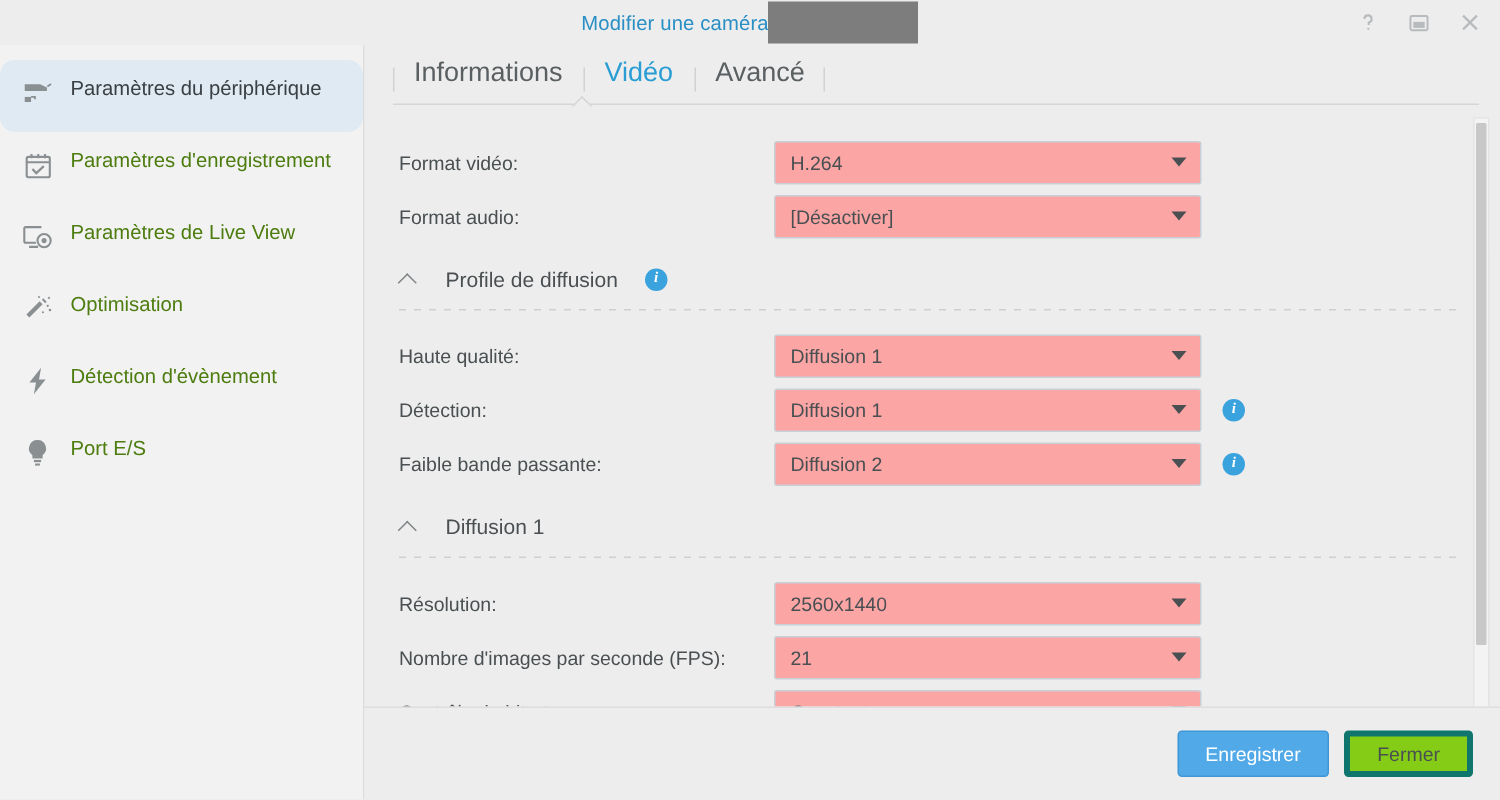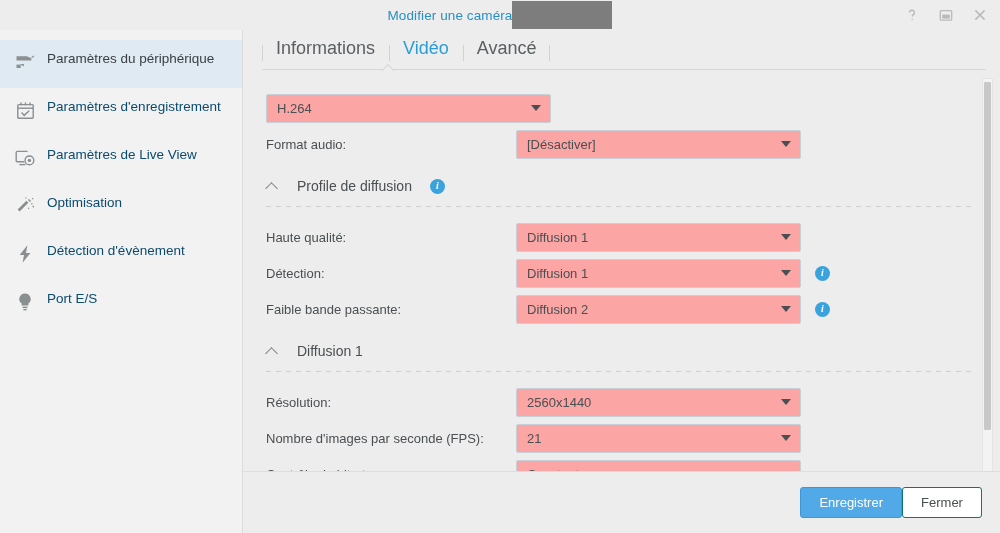--- a/index.html
+++ b/index.html
@@ -60,34 +60,35 @@
     padding-top: 10px;
   }
   .side-item {
     position: relative;
     display: flex;
     align-items: flex-start;
     gap: 11px;
     padding: 10px 14px 10px 14px;
     min-height: 48px;
     cursor: default;
+    border-radius: 10px;
   }
   .side-item.active { background: #dfeaf3; }
   .side-icon {
     flex: 0 0 22px;
     width: 22px; height: 22px;
     display: flex; align-items: center; justify-content: center;
     margin-top: 1px;
     color: #8a8f92;
   }
   .side-icon svg { display: block; }
   .side-label {
     font-size: 13.5px;
     line-height: 17px;
-    color: #0c4a6e;
+    color: #4d7c0f;
     max-width: 175px;
   }
   .side-item.active .side-label { color: #3a4043; }
 
   
   .main {
     position: absolute; left: 243px; top: 30px;
     width: 757px; height: 503px;
     background: #ededed;
   }
@@ -277,42 +278,42 @@
   .footer {
     position: absolute;
     left: 0; bottom: 0;
     width: 757px; height: 62px;
     background: #ededed;
     border-top: 1px solid #dededf;
     display: flex;
     align-items: center;
     justify-content: flex-end;
     padding-right: 18px;
-    gap: 0;
+    gap: 10px;
   }
   .btn {
     height: 31px;
     min-width: 80px;
     padding: 0 18px;
     border-radius: 3px;
     font-size: 13px;
     display: flex;
     align-items: center;
     justify-content: center;
     cursor: default;
     white-space: nowrap;
   }
   .btn-primary {
     background: #52a9e8;
     border: 1px solid #3f96d6;
     color: #ffffff;
   }
   .btn-secondary {
-    background: #ffffff;
-    border: 1px solid #0f766e;
+    background: #84cc16;
+    border: 4px solid #0f766e;
     color: #4a4f52;
   }
 </style>
 </head>
 <body>
 
 <div id="app">
 
   <div class="titlebar">
     <div class="title-wrap">
@@ -425,20 +426,21 @@
       <div class="tab last-sep">
         <span>Avancé</span>
       </div>
       <div class="tab-underline"></div>
       <div class="tab-caret" style="left:138px;"></div>
     </div>
 
     <div class="content">
 
       <div class="row">
+        <div class="row-label">Format vidéo:</div>
         <div class="select">
           <span class="select-value">H.264</span>
           <span class="select-arrow"></span>
         </div>
       </div>
 
       <div class="row">
         <div class="row-label">Format audio:</div>
         <div class="select">
           <span class="select-value">[Désactiver]</span>

